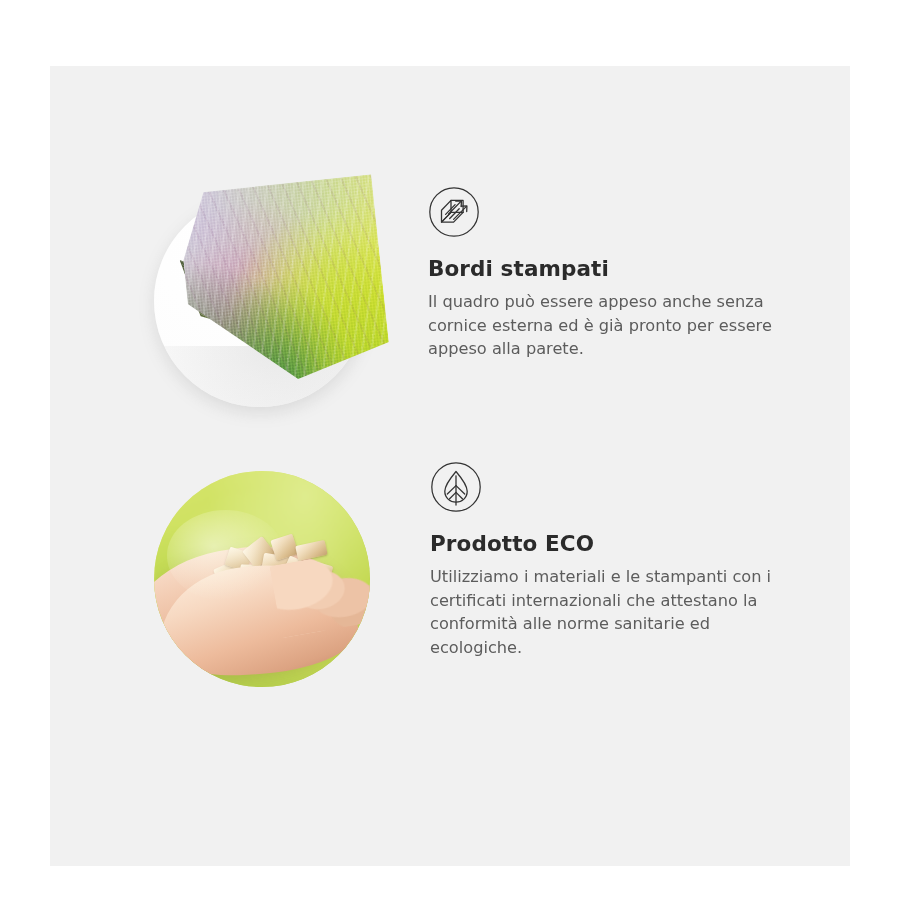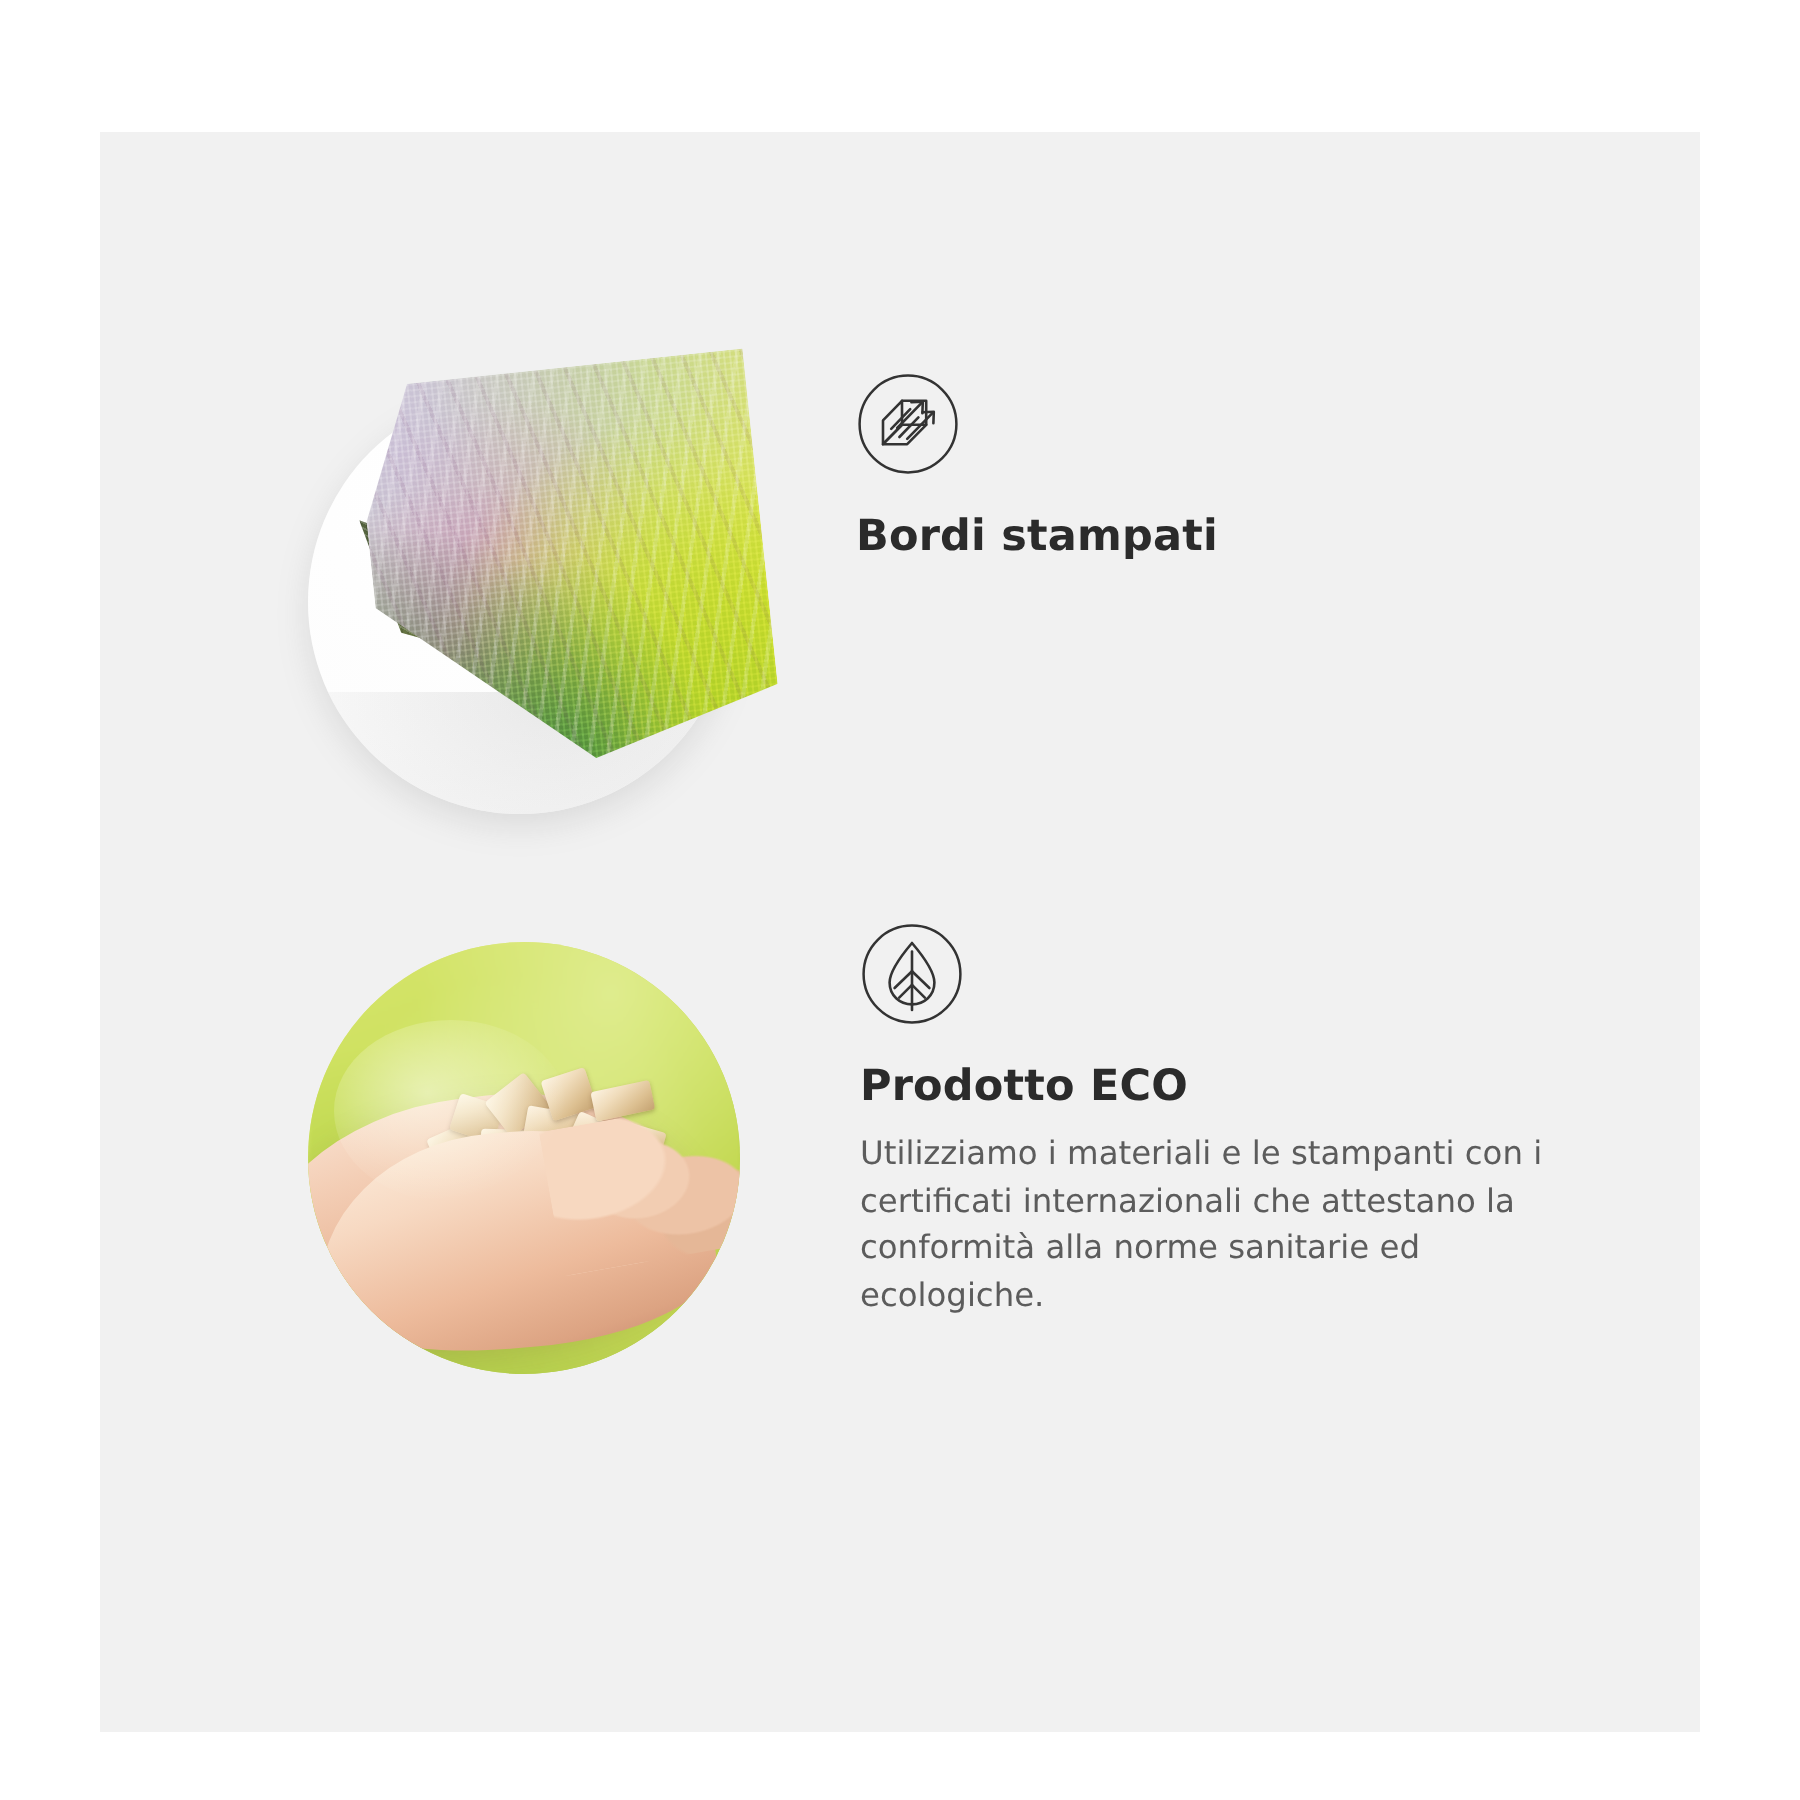--- a/index.html
+++ b/index.html
@@ -301,20 +301,21 @@
             <path d="M13.5 36.1 L25.6 36.1 L35.1 26.4 L23.0 26.4 Z"></path>
             <path d="M23.0 14.4 L35.1 14.4 L35.1 26.4"></path>
 
             <path d="M20.6 28.0 L32.7 15.6"></path>
             <path d="M27.7 15.1 L33.4 14.9 L33.2 20.6"></path>
             <path d="M25.6 33.4 L38.2 20.6"></path>
             <path d="M33.2 20.1 L38.9 19.9 L38.7 25.6"></path>
           </svg>
         </span>
         <h2 class="feat-title">Bordi stampati</h2>
+        <p class="feat-desc">Il quadro può essere appeso anche senza cornice esterna ed è già pronto per essere appeso alla parete.</p>
       </div>
     </section>
 
     <section class="feature feature-2">
 
       <div class="media">
         <div class="disc-photo">
           <div class="eco-bg"></div>
           <div class="hand-back"></div>
           <div class="chips">
@@ -348,18 +349,18 @@
             <path d="M26 14.8 L26 44.0"></path>
 
             <path d="M26 24.6 L17.3 33.0"></path>
             <path d="M26 31.4 L19.6 37.8"></path>
 
             <path d="M26 24.6 L34.7 33.0"></path>
             <path d="M26 31.4 L32.4 37.8"></path>
           </svg>
         </span>
         <h2 class="feat-title">Prodotto ECO</h2>
-        <p class="feat-desc">Utilizziamo i materiali e le stampanti con i certificati internazionali che attestano la conformità alla norme sanitarie ed ecologiche.</p>
+        <p class="feat-desc">Utilizziamo i materiali e le stampanti con i certificati internazionali che attestano la conformità alle norme sanitarie ed ecologiche.</p>
       </div>
     </section>
 
   </div>
 </div>
 
 </body></html>

